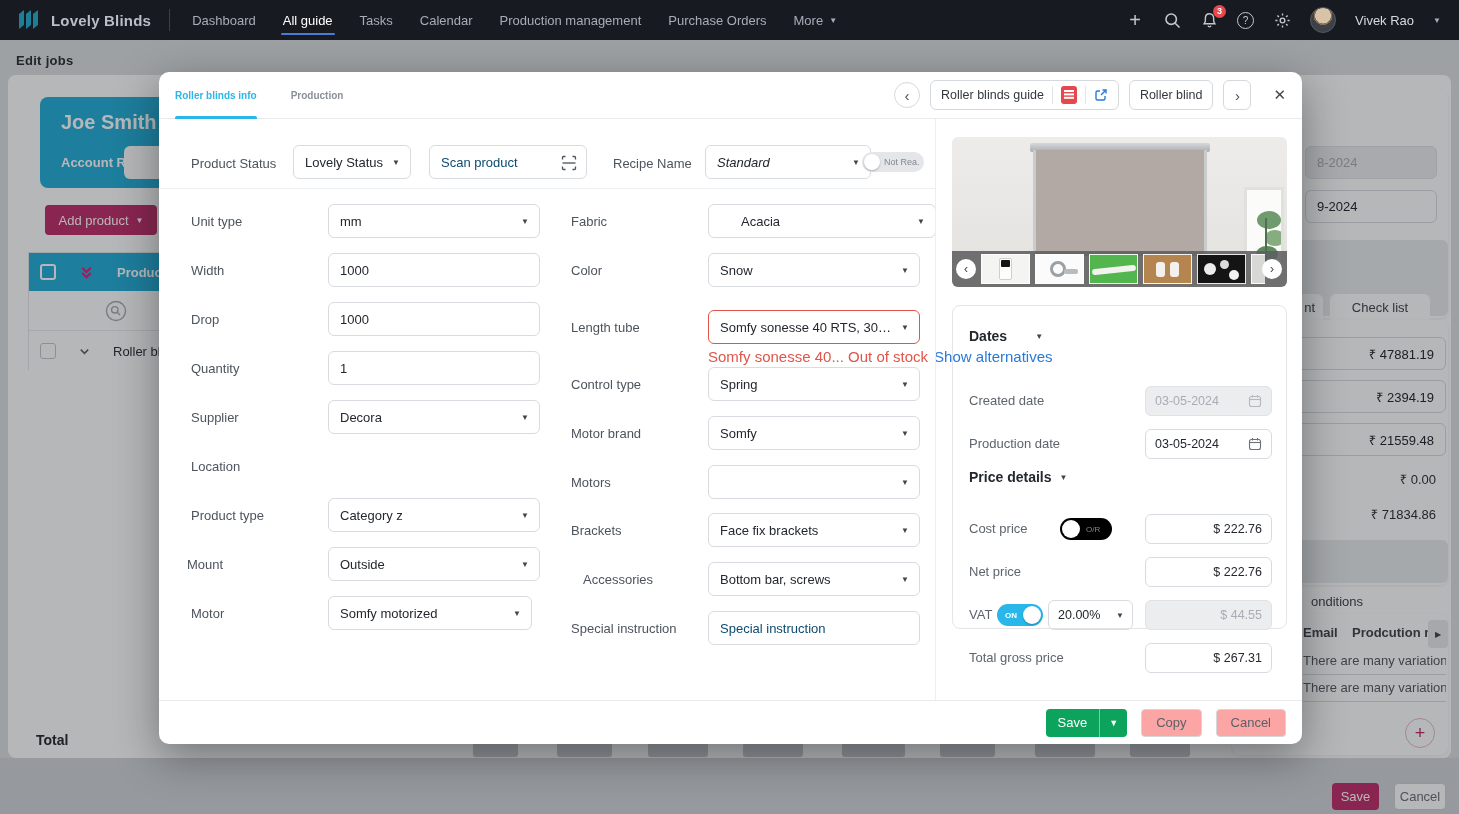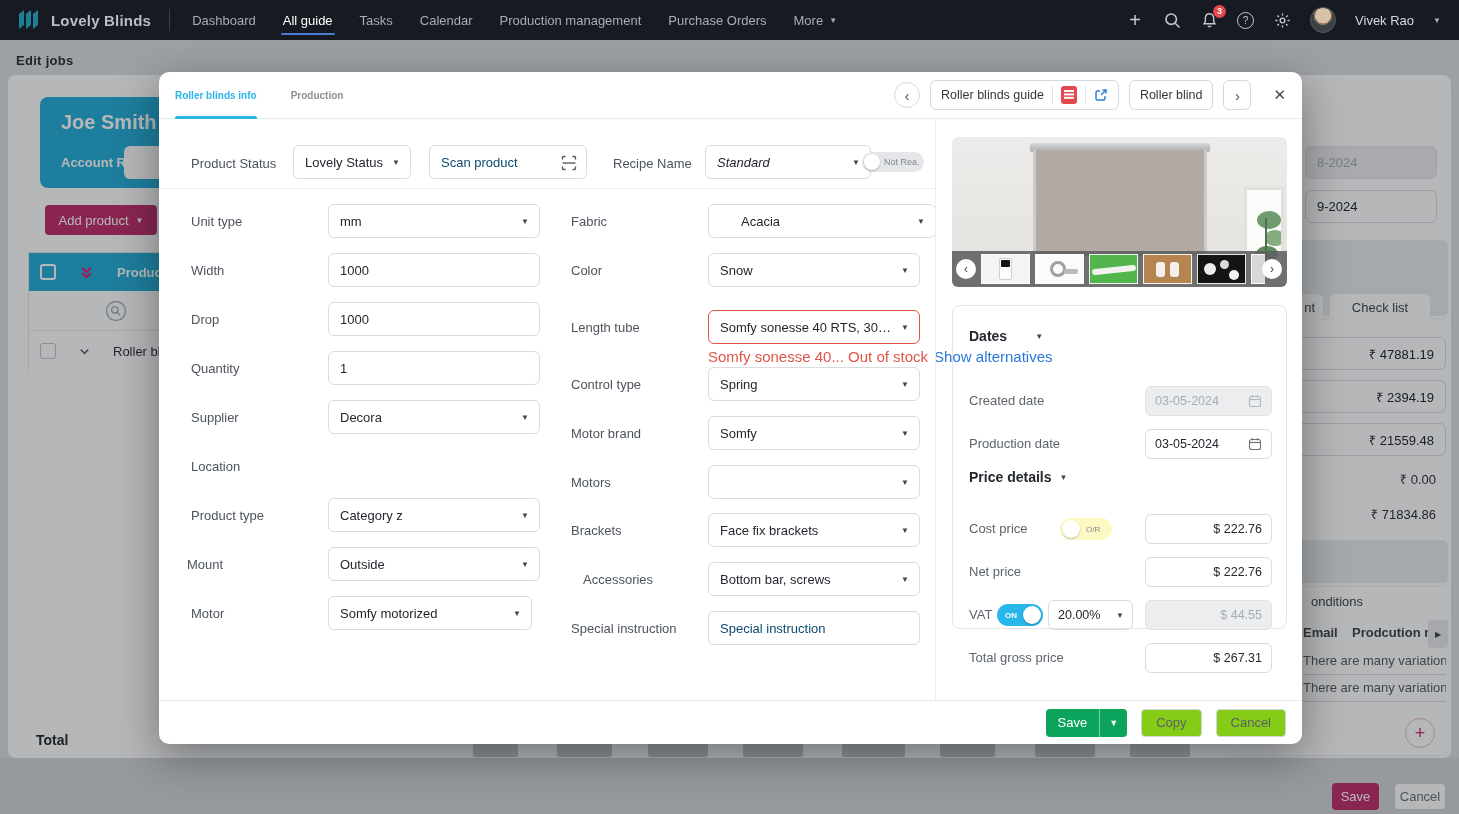--- a/index.html
+++ b/index.html
@@ -110,32 +110,32 @@
   .sec-title .chev2 { font-size:8px; color:#3f454c; margin-left:28px; }
   .dlabel { position:absolute; font-size:13px; color:#5d646c; }
   .dinput { position:absolute; left:192px; width:127px; height:30px; border:1px solid #d8dbe0; border-radius:6px; background:#fff; display:flex; align-items:center; padding:0 9px; font-size:12.5px; color:#23272e; }
   .dinput.dis { background:#ecedef; border-color:#e0e2e5; color:#a7adb4; }
   .dinput.money { justify-content:flex-end; }
   .cal-ico { margin-left:auto; color:#6a7077; display:flex; }
   .dis .cal-ico { color:#b3b8be; }
   .toggle-on { position:absolute; width:46px; height:22px; border-radius:11px; background:#29b6e8; cursor:pointer; }
   .toggle-on::after { content:''; position:absolute; right:2px; top:2px; width:18px; height:18px; background:#fff; border-radius:50%; box-shadow:0 1px 2px rgba(0,0,0,.25); }
   .toggle-on .tlabel { position:absolute; left:8px; top:7px; font-size:8px; font-weight:bold; color:#fff; }
-  .or-toggle { position:absolute; width:52px; height:22px; border-radius:11px; background:#fef9c3; cursor:pointer; }
+  .or-toggle { position:absolute; width:52px; height:22px; border-radius:11px; background:#000000; cursor:pointer; }
   .or-toggle::before { content:''; position:absolute; left:2px; top:2px; width:18px; height:18px; background:#fff; border-radius:50%; box-shadow:0 1px 2px rgba(0,0,0,.25); }
   .or-toggle .tlabel { position:absolute; left:26px; top:7px; font-size:8px; color:#82888f; }
   .rate-select { position:absolute; width:85px; height:30px; border:1px solid #d8dbe0; border-radius:6px; display:flex; align-items:center; padding:0 9px; font-size:12.5px; color:#23272e; cursor:pointer; }
   .rate-select .chev { right:8px; }
 
   
   .m-footer { position:absolute; left:0; bottom:0; width:100%; height:44px; border-top:1px solid #e9eaec; display:flex; align-items:center; justify-content:flex-end; padding:0 16px; gap:14px; }
   .save-group { display:flex; height:28px; }
   .btn-save { background:#0ca45c; color:#fff; font-size:13px; border:none; border-radius:4px 0 0 4px; padding:0 12px; height:28px; cursor:pointer; }
   .btn-save-chev { background:#0ca45c; color:#fff; width:28px; height:28px; border:none; border-left:1px solid rgba(255,255,255,.45); border-radius:0 4px 4px 0; font-size:9px; cursor:pointer; }
-  .btn-plain { background:#84cc16; border:1px solid #d3d6da; border-radius:4px; color:#5b6167; font-size:13px; height:28px; padding:0 14px; cursor:pointer; }
+  .btn-plain { background:#fca5a5; border:1px solid #d3d6da; border-radius:4px; color:#5b6167; font-size:13px; height:28px; padding:0 14px; cursor:pointer; }
 </style>
 </head>
 <body>
 
 <div id="root">
 
   <header class="navbar">
     <div class="nav-left">
       <span style="display:flex;">
         <svg width="24" height="22" viewBox="0 0 24 22">

